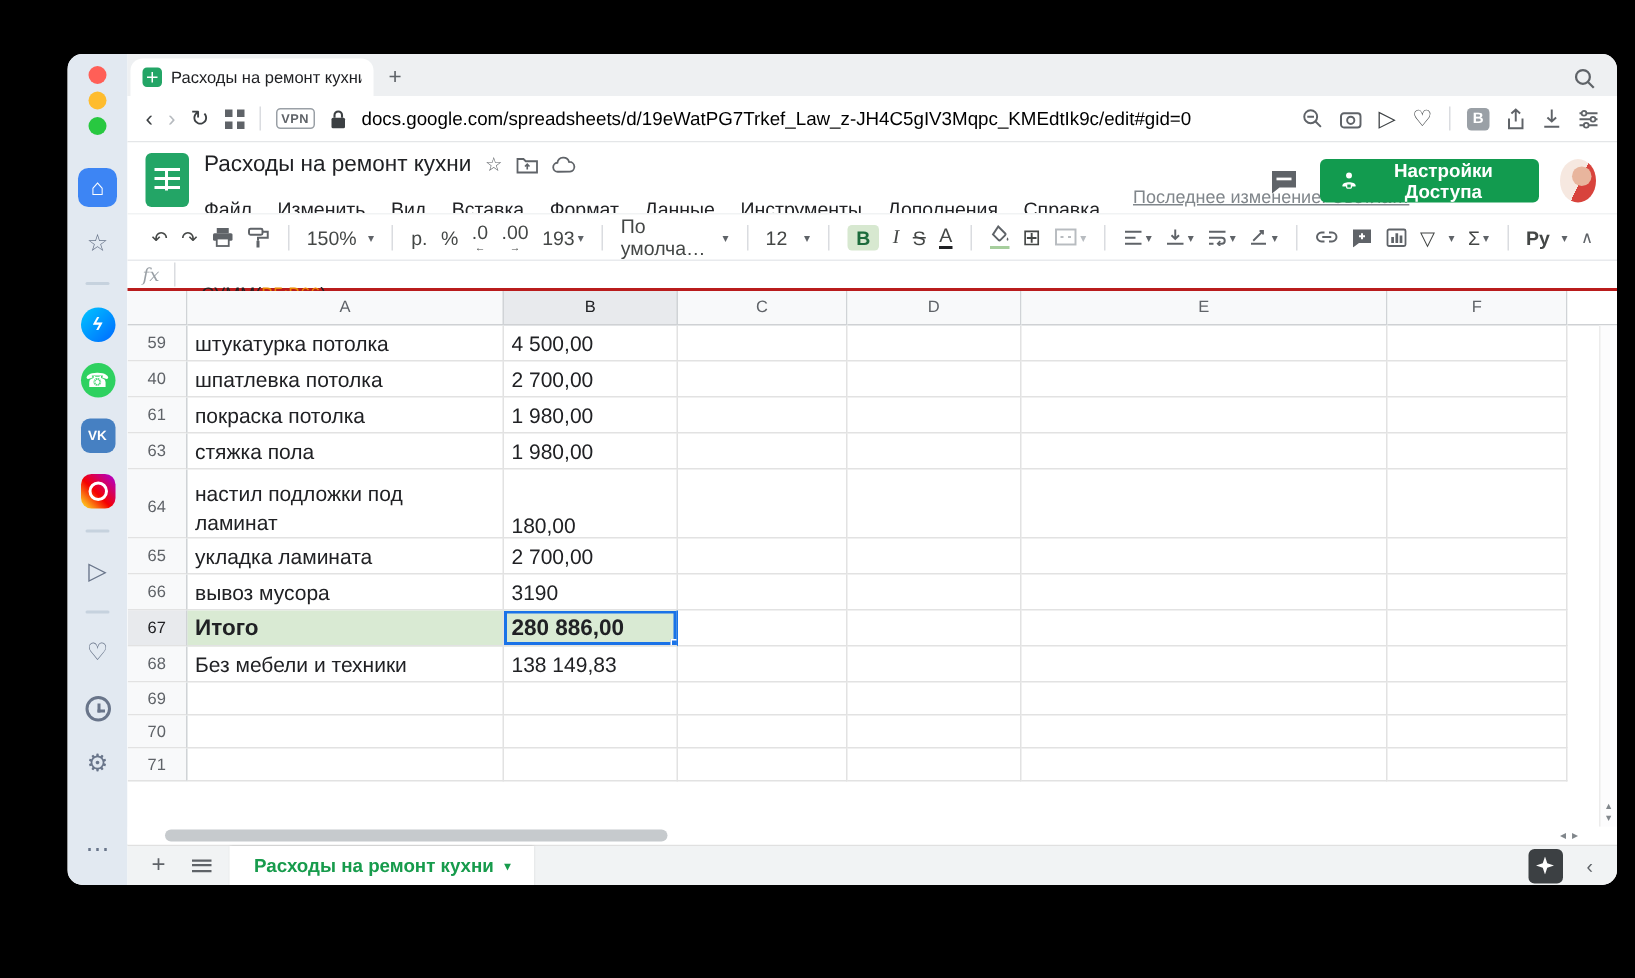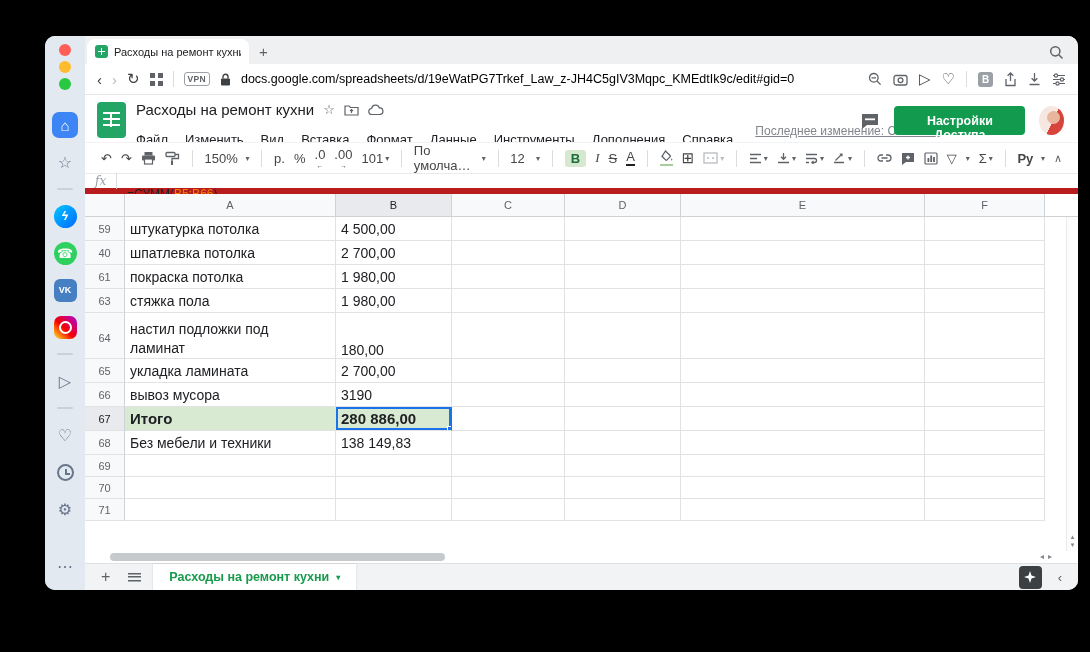--- a/index.html
+++ b/index.html
@@ -79,21 +79,21 @@
   .title-row { display:flex; align-items:center; gap:9px; height:22px; }
   .doc-title { font-size:15px; color:#202124; white-space:nowrap; }
   .hd-mini { font-size:13px; color:#5f6368; }
   .menu-row { display:flex; align-items:center; height:22px; }
   .menu-items { display:flex; gap:17px; }
   .menu-item { font-size:13px; color:#202124;margin-top:16px; }
   .lastedit { font-size:12px; color:#80868b; text-decoration:underline; margin-left:22px; white-space:nowrap; }
   .hd-right { margin-left:auto; display:flex; align-items:center; gap:14px; padding-right:4px; }
   .share-btn { background:#129b4f; color:#fff; border:none; border-radius:4px; height:29px;
     padding:0 14px; font-size:12.5px; font-weight:bold; display:flex; align-items:center; gap:8px;
-    font-family:"Liberation Sans",sans-serif;flex-direction:column; }
+    font-family:"Liberation Sans",sans-serif; }
   .avatar { width:29px; height:29px; border-radius:50%; overflow:hidden;
     background:linear-gradient(115deg,#f6e8e0 54%,#d8433c 54%); position:relative; }
   .avatar::after { content:""; position:absolute; left:8px; top:5px; width:13px; height:13px;
     border-radius:50%; background:#e8b59d; }
 
   
   .toolbar { height:31px; border-top:1px solid #f1f3f4; background:#fff; display:flex;
     align-items:center; padding:0 8px 0 16px; gap:9px; flex-shrink:0; color:#444746; font-size:13px; }
   .tbtn { display:flex; align-items:center; gap:2px; color:#444746; }
   .tdd { font-size:8px; color:#5f6368; }
@@ -102,21 +102,21 @@
   .ital { font-style:italic; font-family:"Liberation Serif",serif; }
   .strike { text-decoration:line-through; }
   .a-color { border-bottom:2.5px solid #202124; line-height:1; padding-bottom:1px; }
   .fill-ic { border-bottom:2.5px solid #a6ce9d; padding-bottom:2px; line-height:1; }
   .gray { color:#b8bcc0; }
   .stack { display:flex; flex-direction:column; align-items:center; line-height:1; }
   .stack .sub { font-size:7px; margin-top:-1px; }
   .tb-collapse { margin-left:auto; color:#5f6368; font-size:11px; padding-right:8px; }
 
   
-  .fbar { height:21px; border-top:1px solid #e8eaed; border-bottom:6px solid #b91c1c;
+  .fbar { height:21px; border-top:1px solid #e8eaed; border-bottom:2px solid #b91c1c;
     display:flex; align-items:center; padding:4px 10px; gap:10px; flex-shrink:0; background:#fff; }
   .fx { font-family:"DejaVu Serif",serif; font-style:italic; font-size:12px; color:#9aa0a6; }
   .formula { font-size:12px; color:#202124;margin-top:25px; }
   .frange { color:#ea8600; }
 
   
   .grid { flex:1; position:relative; overflow:hidden; background:#fff; display:flex; flex-direction:column; }
   .head-row { display:flex; height:23px; flex-shrink:0; }
   .col-head { background:#f8f9fa; border-right:1px solid #d0d3d6; border-bottom:1px solid #cfd1d4;
     font-size:11px; color:#5f6368; display:flex; align-items:center; justify-content:center; }
@@ -355,21 +355,21 @@
       <span class="tbtn">%</span>
       <span class="tbtn stack">
           <span>.0</span>
           <span class="sub">←</span>
         </span>
       <span class="tbtn stack">
           <span>.00</span>
           <span class="sub">→</span>
         </span>
       <span class="tbtn">
-          <span>101</span>
+          <span>193</span>
           <span class="tdd">▾</span>
         </span>
       <span class="tdiv"></span>
       <span class="tbtn"><span>По умолча…</span>&nbsp;&nbsp;<span class="tdd">▾</span></span>
       <span class="tdiv"></span>
       <span class="tbtn"><span>12</span>&nbsp;&nbsp;<span class="tdd">▾</span></span>
       <span class="tdiv"></span>
       <span class="tbtn bold-btn">B</span>
       <span class="tbtn ital">I</span>
       <span class="tbtn strike">S</span>

